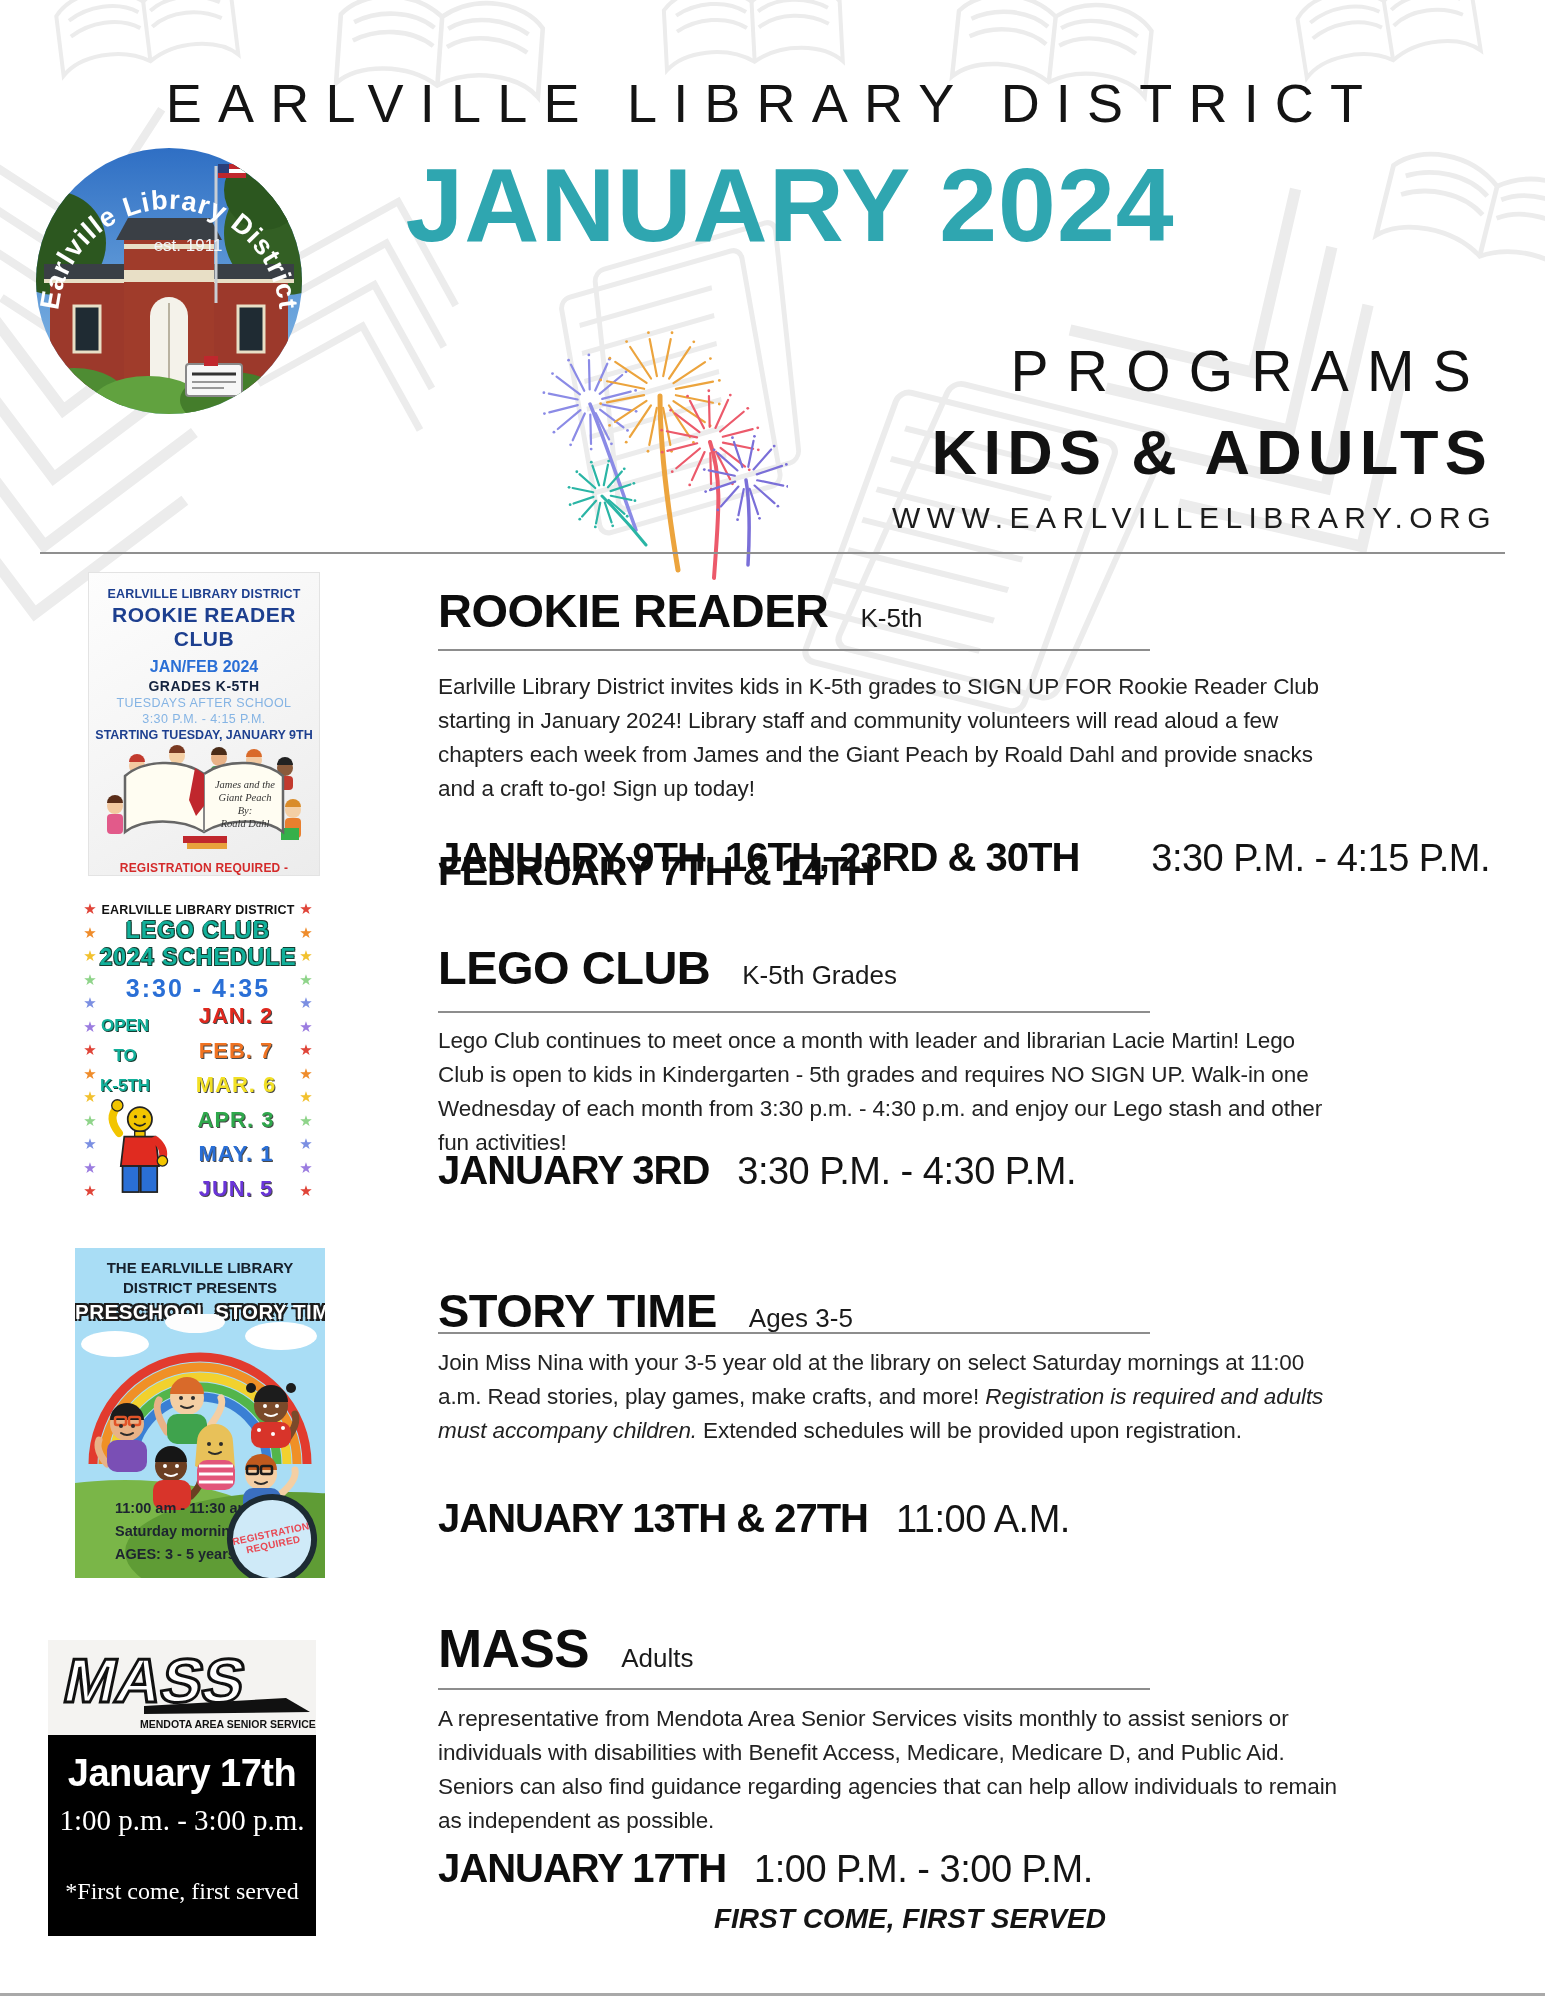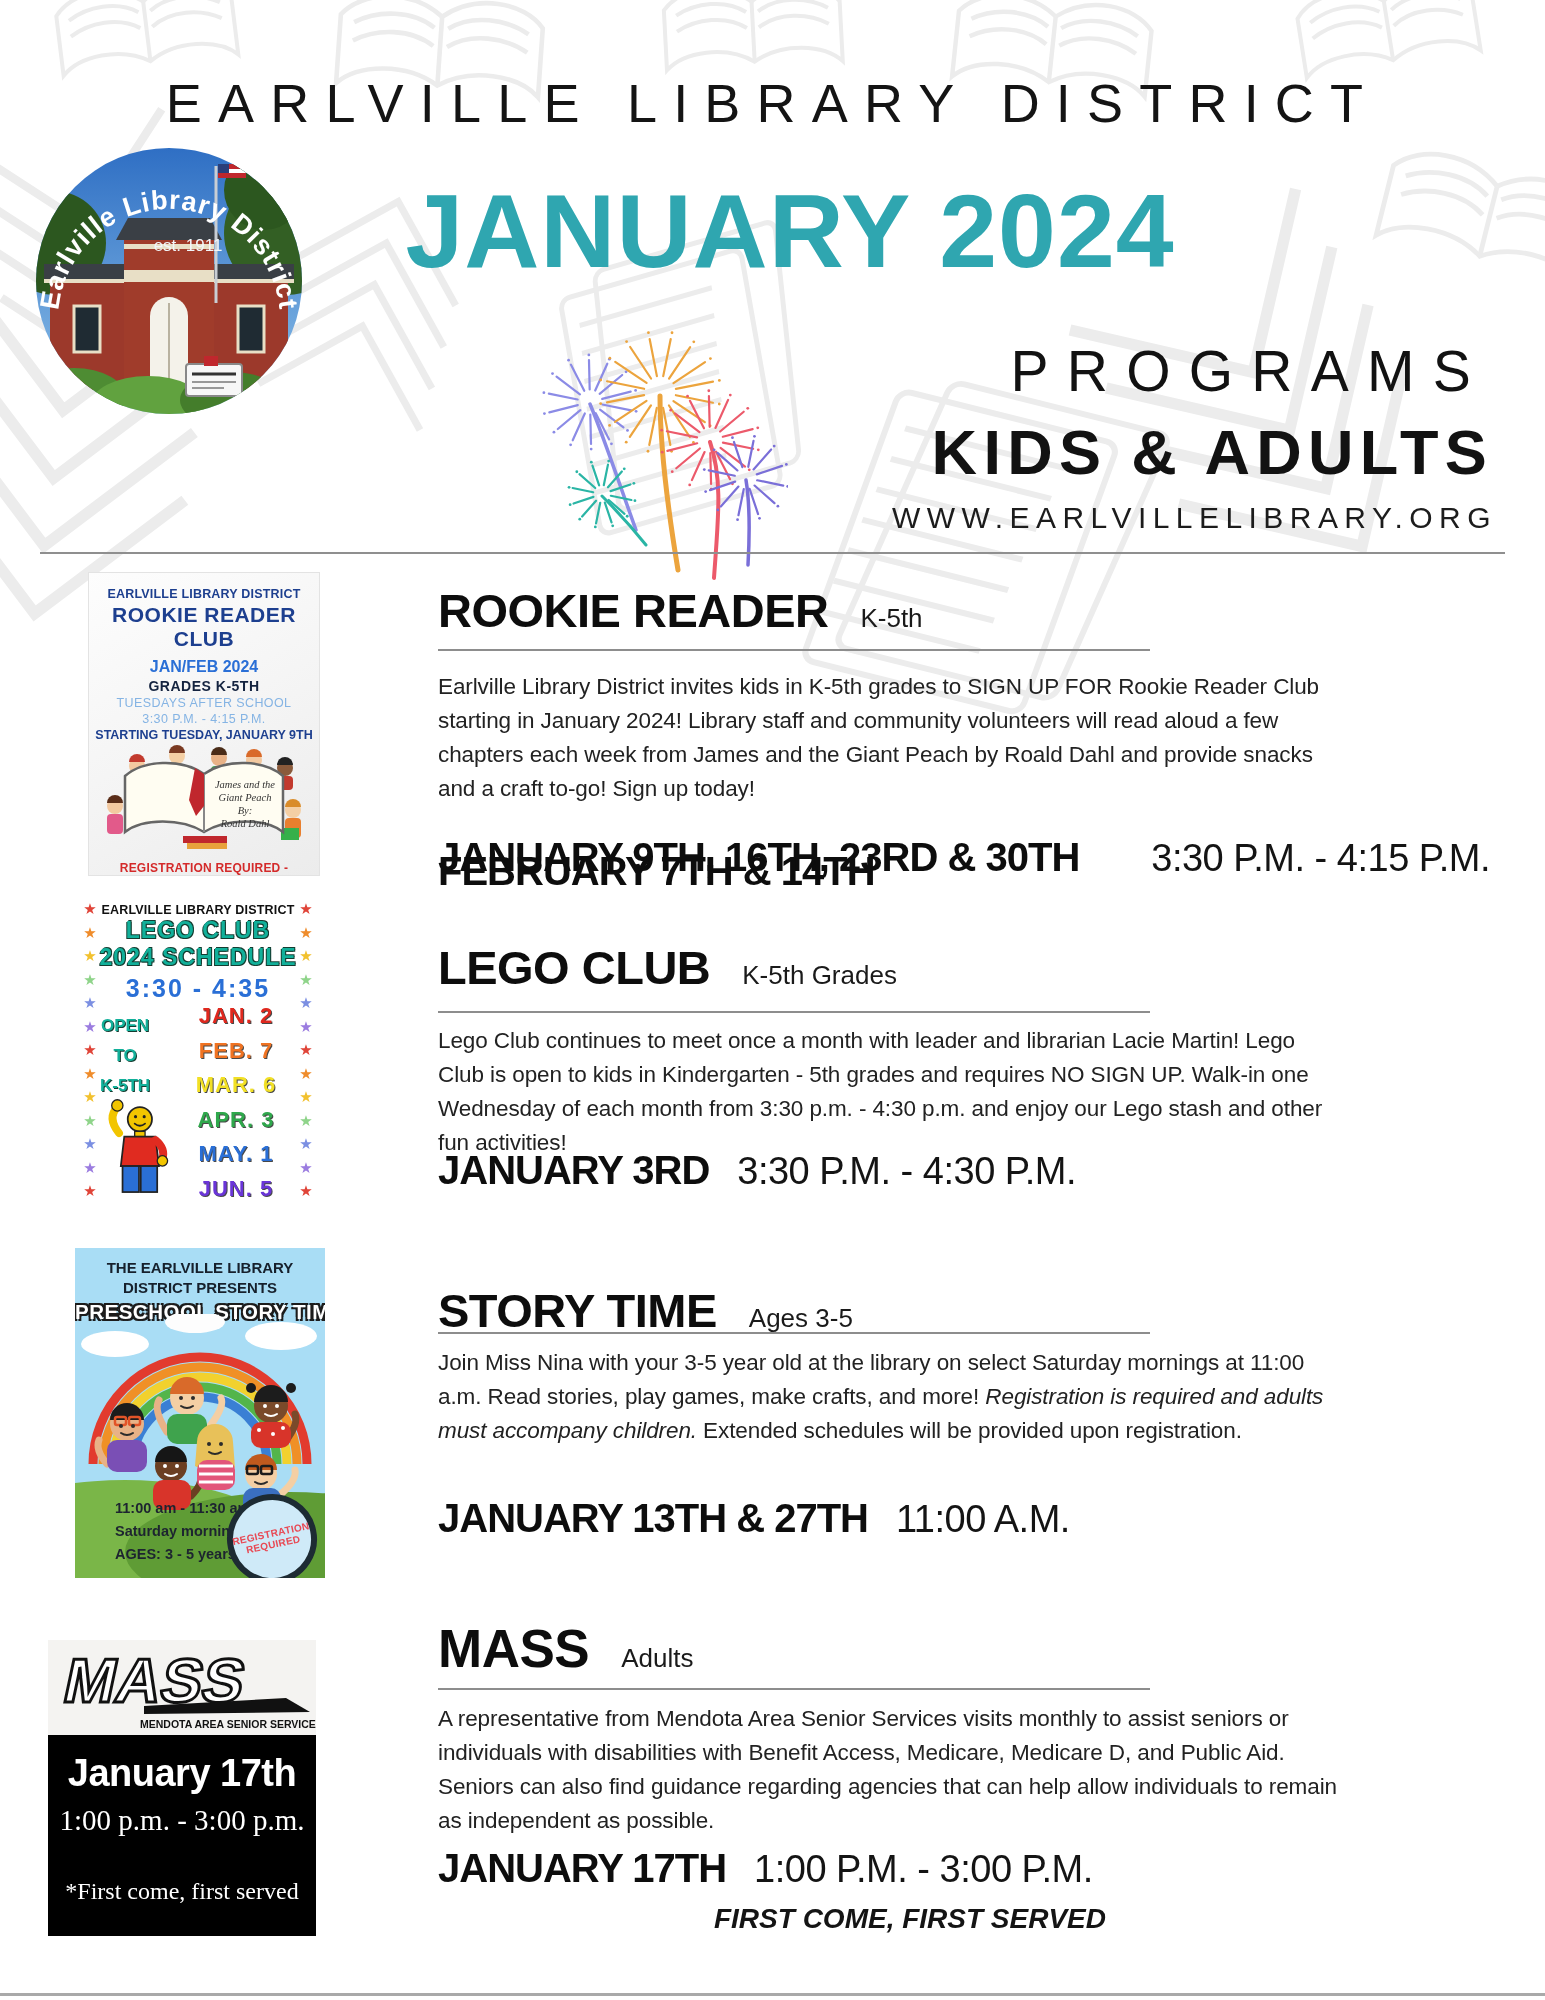--- a/index.html
+++ b/index.html
@@ -4,21 +4,21 @@
 <style>
   html,body{margin:0;padding:0;background:#ffffff;}
   #page{position:relative;width:1545px;height:2000px;background:#ffffff;overflow:hidden;
         font-family:"Liberation Sans",sans-serif;color:#111;}
   
   #bg-art{position:absolute;left:0;top:0;width:1545px;height:2000px;z-index:0;}
   
   .district-title{position:absolute;left:0;right:0;top:72px;text-align:center;
         font-size:54px;letter-spacing:0.30em;color:#141414;z-index:2;white-space:nowrap;}
   .month-title{position:absolute;left:398px;top:146px;width:784px;text-align:center;
-        font-size:104px;font-weight:bold;color:#2fa6b0;letter-spacing:1px;z-index:2;white-space:nowrap;margin-top:26px;}
+        font-size:104px;font-weight:bold;color:#2fa6b0;letter-spacing:1px;z-index:2;white-space:nowrap;}
   .programs-label{position:absolute;right:56px;top:338px;font-size:57px;letter-spacing:0.32em;
         color:#121212;z-index:2;white-space:nowrap;}
   .audience-label{position:absolute;right:52px;top:416px;font-size:63px;font-weight:bold;
         letter-spacing:0.10em;color:#121212;z-index:2;white-space:nowrap;}
   .website{position:absolute;right:48px;top:501px;font-size:30px;letter-spacing:0.215em;
         color:#1c1c1c;z-index:2;white-space:nowrap;}
   #logo{position:absolute;left:36px;top:148px;width:266px;height:266px;z-index:2;}
   #fireworks{position:absolute;left:518px;top:330px;width:270px;height:250px;z-index:1;}
   .main-divider{position:absolute;left:40px;right:40px;top:552px;height:2px;background:#8f8f8f;z-index:2;}
   .bottom-divider{position:absolute;left:0;right:0;top:1993px;height:3px;background:#a9a9a9;z-index:2;}

